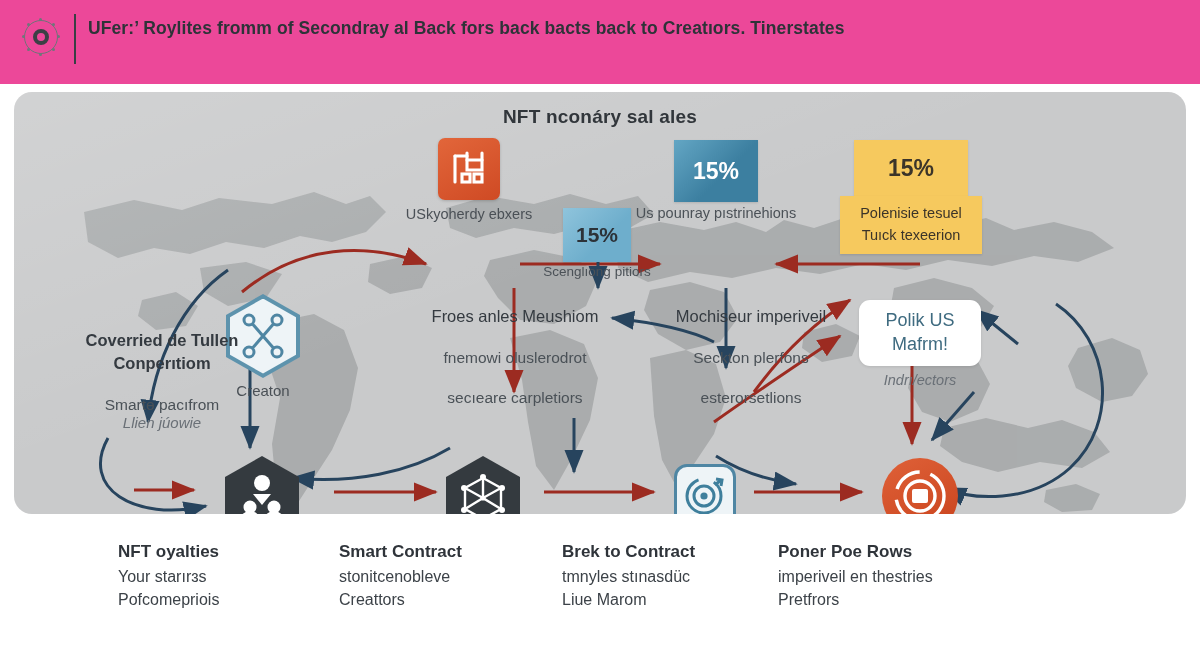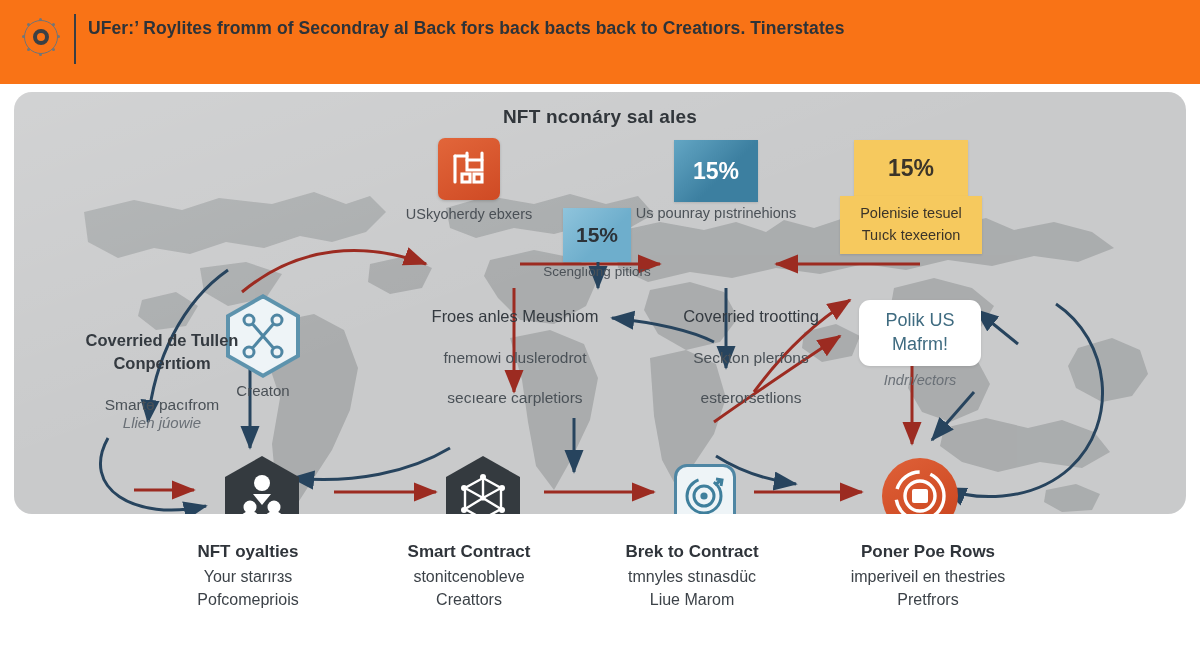--- a/index.html
+++ b/index.html
@@ -1,21 +1,21 @@
 <!DOCTYPE html>
 <html><head>
 <meta charset="utf-8">
 <style>
   html,body{margin:0;padding:0;background:#ffffff;}
   body{width:1200px;height:654px;overflow:hidden;
        font-family:"Liberation Sans","DejaVu Sans",sans-serif;
        -webkit-font-smoothing:antialiased;}
 
   
-  #header{position:absolute;left:0;top:0;width:1200px;height:84px;background:#f97316;}
+  #header{position:absolute;left:0;top:0;width:1200px;height:84px;background:#ec4899;}
   .logo-wrap{position:absolute;left:22px;top:18px;width:40px;height:40px;}
   .logo-ring{position:absolute;left:2px;top:2px;width:34px;height:34px;
        border:1.6px solid #6f7478;border-radius:50%;box-sizing:border-box;}
   .logo-core{position:absolute;left:11px;top:11px;width:16px;height:16px;
        border:4px solid #3b4045;border-radius:50%;box-sizing:border-box;}
   .logo-tick{position:absolute;width:3px;height:3px;background:#70767b;border-radius:50%;}
   #title-rule{position:absolute;left:74px;top:14px;width:2px;height:50px;background:#3a3f44;}
   #title{position:absolute;left:88px;top:16px;width:1090px;
        font-size:17.5px;font-weight:bold;color:#2e3338;line-height:1.42;
        letter-spacing:.1px;}
@@ -70,21 +70,21 @@
        box-shadow:0 1px 3px rgba(0,0,0,.10);}
 
   
   .tblock{position:absolute;text-align:center;color:#343a40;}
   .tblock .l1{font-size:16.5px;line-height:1.38;}
   .tblock .l2{font-size:15.5px;line-height:1.38;color:#4a5157;margin-top:19px;}
   .sub-it{position:absolute;text-align:center;font-style:italic;
        color:#6a7077;font-size:14.5px;white-space:nowrap;}
 
   
-  .legend{position:absolute;text-align:center;width:260px;color:#2f343a;}
+  .legend{position:absolute;width:260px;color:#2f343a;}
   .legend .h{font-size:17px;font-weight:bold;line-height:1.46;}
   .legend .s{font-size:16px;line-height:1.46;color:#3c4248;}
 
   svg.lay{position:absolute;left:0;top:0;width:1172px;height:438px;overflow:visible;}
 </style>
 </head>
 <body>
 
 <div id="header">
   <div class="logo-wrap">
@@ -239,21 +239,21 @@
   </div>
   <div class="sub-it" style="left:8px;top:322px;width:280px;font-size:15px;">Llien júowie</div>
 
   <div class="tblock" style="left:372px;top:213px;width:258px;">
     <div class="l1">Froes anles Meushiom</div>
     <div class="l2">fnemowi oluslerodrot</div>
     <div class="l2">secıeare carpletiors</div>
   </div>
 
   <div class="tblock" style="left:622px;top:213px;width:230px;">
-    <div class="l1">Coverried trootting</div>
+    <div class="l1">Mochiseur imperiveil</div>
     <div class="l2">Seckton plerfons</div>
     <div class="l2">esterorsetlions</div>
   </div>
 
 
   <div class="node" style="left:211px;top:364px;">
     <div class="hexd">
       <svg width="74" height="84" viewBox="0 0 74 84">
         <g fill="#ffffff">
           <circle cx="37" cy="27" r="8"></circle>

